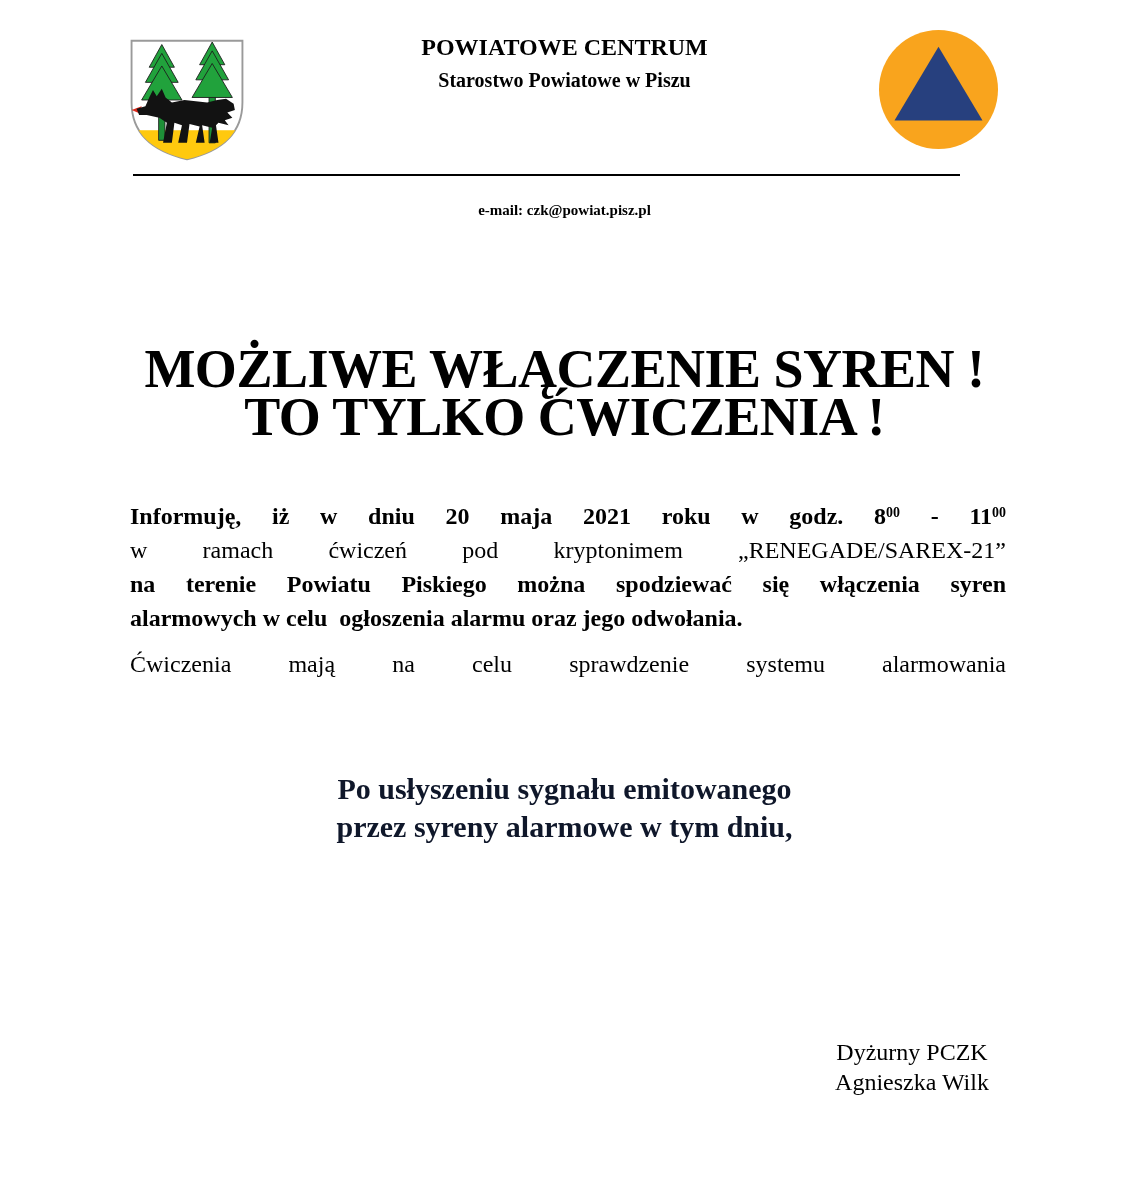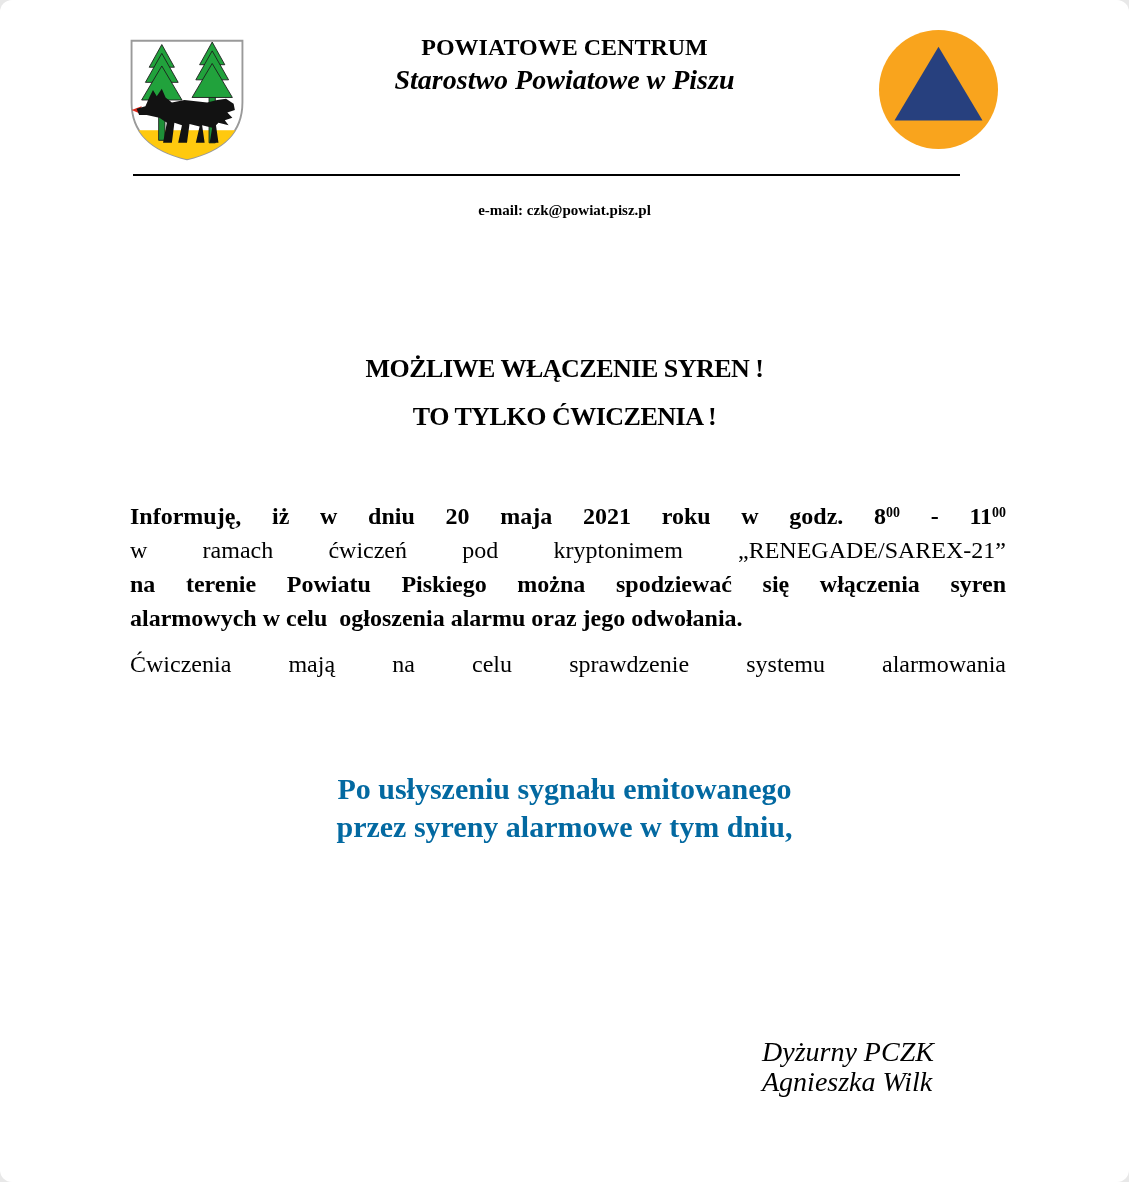--- a/index.html
+++ b/index.html
@@ -4,50 +4,49 @@
 <style>
   html,body{margin:0;padding:0;background:#e8e8e8;}
   .page{
     position:relative;
     width:1129px;height:1182px;
     margin:0 auto;
     background:#ffffff;
     font-family:"Liberation Serif","DejaVu Serif",serif;
     color:#000;
     overflow:hidden;
-    border-radius:12px;
   }
   
   .coat{position:absolute;left:124px;top:37px;width:126px;height:126px;}
   .emblem{position:absolute;left:879px;top:30px;width:119px;height:119px;}
   .org{position:absolute;left:0;right:0;top:33px;text-align:center;font-weight:bold;}
   .org-l1,.org-l2{font-size:24px;line-height:29px;}
-  .org-l3{font-size:28px;line-height:36px;font-style:italic;}
+  .org-l3{font-size:20px;line-height:36px;}
   .rule{position:absolute;left:133px;top:174px;width:827px;height:2px;background:#000;}
   .address{position:absolute;left:0;right:0;top:178px;text-align:center;
            font-weight:bold;font-size:19px;line-height:23px;}
   .email{position:absolute;left:0;right:0;top:201px;text-align:center;
          font-weight:bold;font-size:15px;line-height:19px;}
   
   .doc-title{position:absolute;left:0;right:0;top:345px;text-align:center;
-             font-weight:bold;font-size:26px;line-height:48px;letter-spacing:-0.5px;}
+             font-weight:bold;font-size:54px;line-height:48px;letter-spacing:-0.5px;}
   
   .para{position:absolute;left:130px;width:876px;font-size:24px;line-height:34px;}
   .p1{top:496px;}
   .p2{top:647px;}
   .line{text-align:justify;text-align-last:justify;white-space:normal;}
   .line.left{text-align:left;text-align-last:left;}
   .bold{font-weight:bold;}
   .sup{font-size:0.58em;vertical-align:0.52em;font-weight:bold;}
   
   .warning{position:absolute;left:0;right:0;top:770px;text-align:center;
            font-weight:bold;font-size:30px;line-height:38px;color:#d02a2a;}
   
-  .signature{position:absolute;left:762px;top:1037px;width:300px;text-align:left;
-             font-size:28px;line-height:30px;font-style:italic;}
+  .signature{position:absolute;left:762px;top:1037px;width:300px;text-align:center;
+             font-size:24px;line-height:30px;}
 </style>
 </head>
 <body>
 
 <div class="page">
 
   <div class="coat">
     <svg viewBox="0 0 100 100" width="126" height="126" aria-hidden="true">
       <defs>
         <clipPath id="shieldClip">
@@ -105,21 +104,21 @@
     </div>
     <div class="line">w ramach ćwiczeń pod kryptonimem „RENEGADE/SAREX-21”</div>
     <div class="line bold">na terenie Powiatu Piskiego można spodziewać się włączenia syren</div>
     <div class="line bold left">alarmowych w celu&nbsp; ogłoszenia alarmu oraz jego odwołania.</div>
   </div>
 
   <div class="para p2">
     <div class="line">Ćwiczenia mają na celu sprawdzenie systemu alarmowania</div>
   </div>
 
-  <div class="warning" style="color: #0369a1;">
+  <div class="warning" style="color: #0f172a;">
     <div>Po usłyszeniu sygnału emitowanego</div>
     <div>przez syreny alarmowe w tym dniu,</div>
   </div>
 
   <div class="signature">
     <div>Dyżurny PCZK</div>
     <div>Agnieszka Wilk</div>
   </div>
 
 </div>

